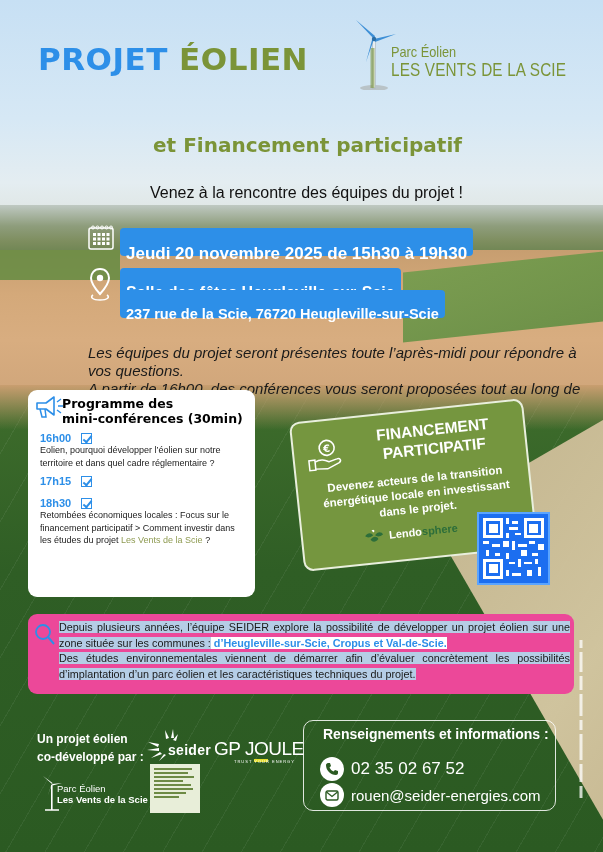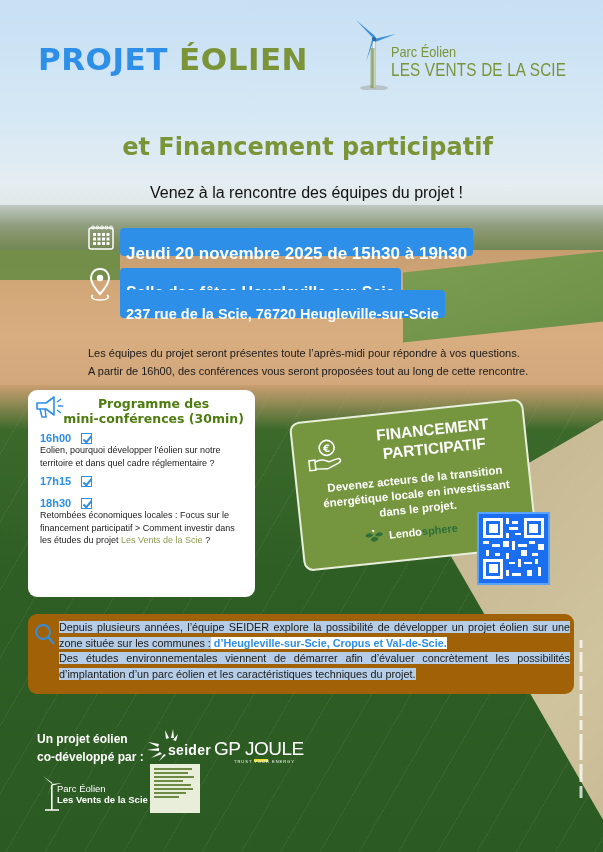--- a/index.html
+++ b/index.html
@@ -36,41 +36,41 @@
   .title-main .t1 { color: #2d8fe8; }
   .title-main .t2 { color: #7b9438; }
   .turbine { position: absolute; left: 348px; top: 18px; width: 50px; height: 72px; }
   .park-name { position: absolute; left: 391px; top: 43px; color: #7b9438; font-family: "Liberation Sans Narrow","Liberation Sans", sans-serif; }
   .park-name .l1 { font-size: 15px; display:block; transform: scaleX(.85); transform-origin: left; }
   .park-name .l2 { font-size: 18px; display:block; transform: scaleX(.85); transform-origin: left; letter-spacing: .2px; }
 
   .sub1 { position: absolute; top: 100px; left: 0; width: 603px; text-align: center; padding-left: 18px;
     font-size: 27px; font-weight: 900; color: #2d8fe8; font-family: "DejaVu Sans", sans-serif; }
   .sub2 { position: absolute; top: 133px; left: 0; width: 603px; text-align: center; padding-left: 12px;
-    font-size: 24px; font-weight: 900; color: #7b9438; font-family: "DejaVu Sans", sans-serif; }
+    font-size: 20px; font-weight: 900; color: #7b9438; font-family: "DejaVu Sans", sans-serif; }
 
   .tagline { position: absolute; top: 184px; left: 0; width: 603px; text-align: center; padding-left: 10px;
     font-size: 16px; color: #111; font-weight: 500; }
 
   
   .icon-cal { position: absolute; left: 88px; top: 225px; width: 26px; height: 25px; }
   .icon-pin { position: absolute; left: 89px; top: 267px; width: 22px; height: 35px; }
   .pill { position: absolute; background: #2d8fe8; color: #fff; font-weight: 700; border-radius: 4px;
     padding: 14px 6px; white-space: nowrap; }
   .pill-date { left: 120px; top: 228px; font-size: 17px; height: 27px; line-height: 23px; }
   .pill-place1 { left: 120px; top: 268px; font-size: 16px; height: 26px; line-height: 22px; border-radius: 4px 4px 0 0; }
   .pill-place2 { left: 120px; top: 290px; font-size: 14.5px; height: 25px; line-height: 21px; }
 
-  .intro { position: absolute; top: 344px; left: 88px; font-size: 11px; color: #1a1a1a; line-height: 18px; }
+  .intro { position: absolute; top: 344px; left: 88px; font-size: 15px; color: #1a1a1a; line-height: 18px; font-style: italic; }
 
   
   .prog { position: absolute; left: 28px; top: 390px; width: 227px; height: 207px; background: #fff;
     border-radius: 9px; padding: 6px 10px 6px 12px; }
   .prog .megaphone { position: absolute; left: 6px; top: 4px; width: 30px; height: 26px; }
-  .prog .prog-title { text-align: center; color: #4d7c0f; font-weight: 700; font-size: 12.5px; line-height: 15px;
+  .prog .prog-title { color: #000000; font-weight: 700; font-size: 12.5px; line-height: 15px;
     padding-left: 22px; font-family: "DejaVu Sans", sans-serif; }
   .prog .slot { margin-top: 6px; }
   .prog .time { color: #2d8fe8; font-weight: 700; font-size: 11px; display: flex; align-items: center; gap: 10px; }
   .prog .check { display: inline-block; width: 11px; height: 11px; border: 1px solid #2d8fe8; position: relative; }
   .prog .check::after { content: ""; position: absolute; left: 3px; top: 0px; width: 3px; height: 7px;
     border-right: 2px solid #2d8fe8; border-bottom: 2px solid #2d8fe8; transform: rotate(40deg); }
   .prog .desc { font-size: 9px; color: #222; line-height: 12.5px; }
   .prog .accent { color: #8f9b53; }
 
   
@@ -81,21 +81,21 @@
   .fin .coin-hand { position: absolute; left: 12px; top: 18px; width: 38px; height: 32px; }
   .fin .fin-text { position: absolute; left: 10px; top: 60px; width: 215px; font-weight: 700; font-size: 11.5px; line-height: 15px; }
   .fin .lendo { position: absolute; left: 60px; top: 113px; font-weight: 700; font-size: 11px; display:flex; align-items:center; gap: 4px; }
   .fin .lendo .b1 { color: #fff; }
   .fin .lendo .b2 { color: #2d6e3a; }
   .fin .lendo-icon { width: 22px; height: 14px; }
 
   .qr { position: absolute; left: 477px; top: 512px; width: 73px; height: 73px; background: #1c6ef0; padding: 4px; border: 2px solid #5aa4ff; }
 
   
-  .info { position: absolute; left: 28px; top: 614px; width: 546px; height: 80px; background: #a16207; border-radius: 9px; }
+  .info { position: absolute; left: 28px; top: 614px; width: 546px; height: 80px; background: #ec4899; border-radius: 9px; }
   .info .mag { position: absolute; left: 6px; top: 9px; width: 22px; height: 24px; }
   .info .info-text { position: absolute; left: 31px; top: 6px; width: 511px; font-size: 10.8px; color: #1a1a1a; line-height: 15.5px; text-align: justify; }
   .info .hl { background: #b5cde6; }
   .info .communes { color: #2d8fe8; font-weight: 700; background: #fff; }
 
   
   .codev { position: absolute; left: 37px; top: 730px; color: #fff; font-weight: 700; font-size: 12px; line-height: 18px; }
   .seider-logo { position: absolute; left: 145px; top: 728px; width: 62px; height: 35px; }
   .seider-text { position: absolute; left: 168px; top: 742px; color: #fff; font-size: 14px; font-weight: 700; letter-spacing: .3px; }
   .gpjoule { position: absolute; left: 214px; top: 738px; color: #fff; font-weight: 400; font-size: 19px; letter-spacing: -.5px; }
@@ -335,20 +335,40 @@
     <div class="ln" style="width:90%"></div>
       <div class="ln" style="width:80%"></div>
       <div class="ln" style="width:95%"></div>
     <div class="ln" style="width:70%"></div>
       <div class="ln" style="width:88%"></div>
       <div class="ln" style="width:92%"></div>
     <div class="ln" style="width:76%"></div>
       <div class="ln" style="width:60%"></div>
   </div>
 
+  <div class="contact">
+    <div class="c-title">Renseignements et informations :</div>
+    <div class="c-row phone-row">
+      <span class="circ">
+        <svg width="14" height="14" viewBox="0 0 14 14">
+            <path d="M3 1 L5 1 L6 4 L4.5 5.5 C5.5 7.5 6.5 8.5 8.5 9.5 L10 8 L13 9 L13 11 C13 12 12 13 11 13 C5.5 13 1 8.5 1 3 C1 2 2 1 3 1Z" fill="#2b5a22"></path>
+          </svg>
+      </span>
+      <span>02 35 02 67 52</span>
+    </div>
+    <div class="c-row mail-row">
+      <span class="circ">
+        <svg width="14" height="11" viewBox="0 0 14 11">
+            <rect x="1" y="1" width="12" height="9" rx="1.5" fill="none" stroke="#2b5a22" stroke-width="1.4"></rect>
+            <path d="M1.5 2 L7 6.5 L12.5 2" fill="none" stroke="#2b5a22" stroke-width="1.3"></path>
+          </svg>
+      </span>
+      <span>rouen@seider-energies.com</span>
+    </div>
+  </div>
 
   <svg class="vtext" viewBox="0 0 6 160">
     <g fill="#ffffff" opacity=".75">
       <rect x="1.5" y="0" width="3" height="8"></rect>
         <rect x="1.5" y="12" width="3" height="20"></rect>
         <rect x="1.5" y="36" width="3" height="14"></rect>
         <rect x="1.5" y="54" width="3" height="22"></rect>
         <rect x="1.5" y="80" width="3" height="10"></rect>
         <rect x="1.5" y="94" width="3" height="26"></rect>
         <rect x="1.5" y="124" width="3" height="18"></rect>

